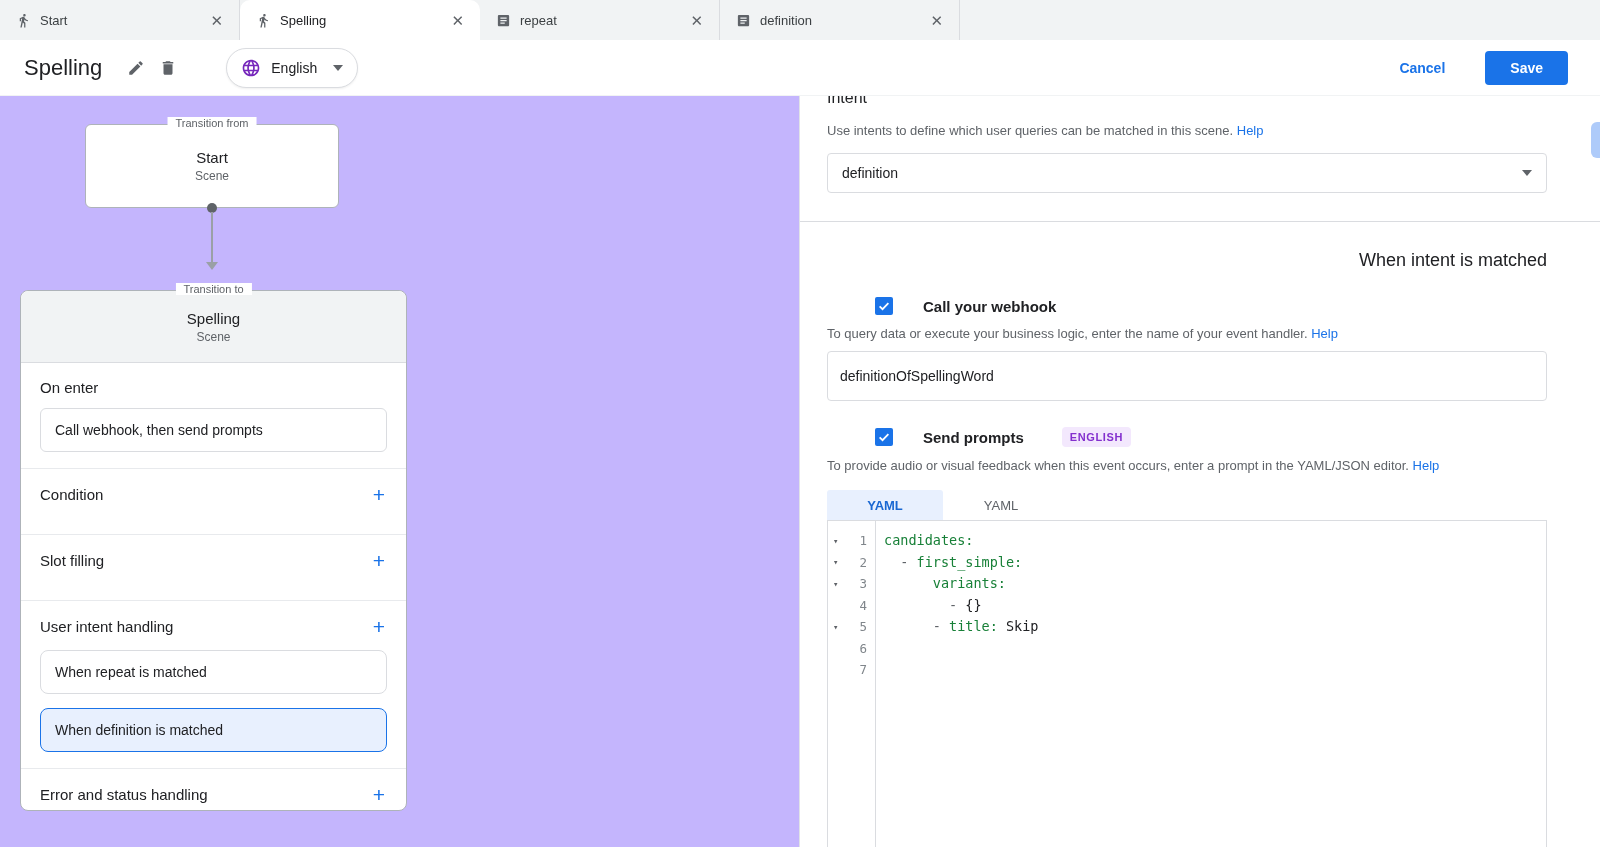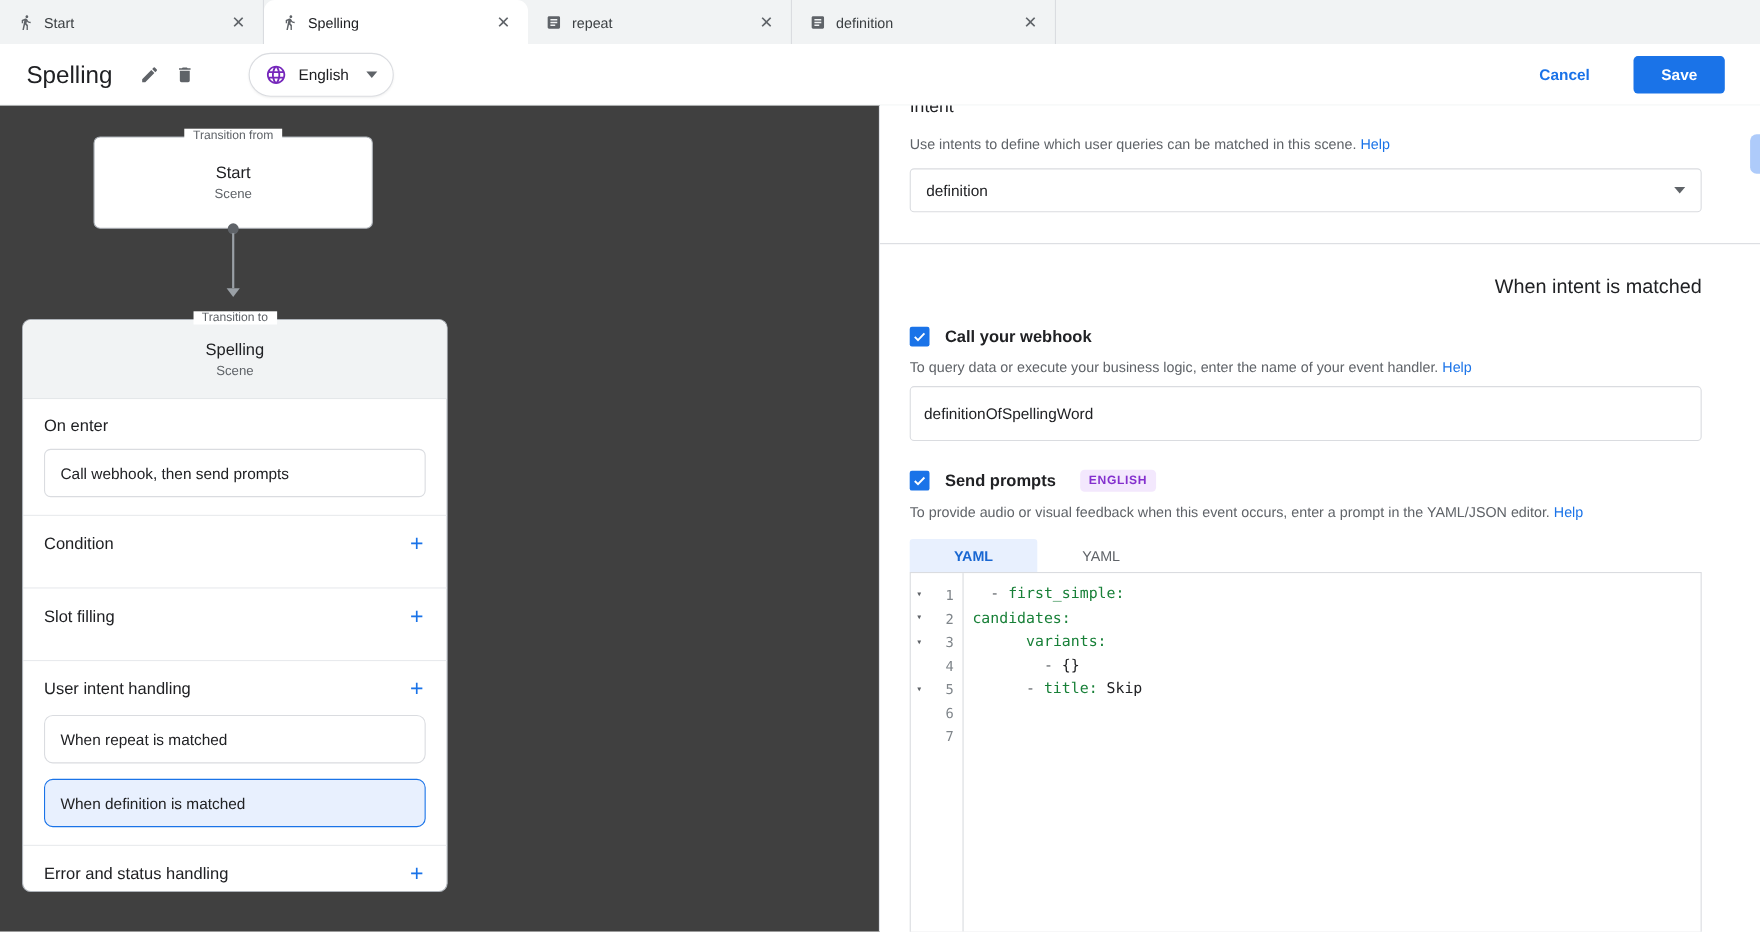--- a/index.html
+++ b/index.html
@@ -34,21 +34,21 @@
   }
   .lang-pill svg { width:20px; height:20px; fill:#7627bb; }
   .lang-label { font-size:14px; color:#202124; }
   .caret-down { width:0; height:0; border-left:5px solid transparent; border-right:5px solid transparent; border-top:6px solid #5f6368; margin-left:6px; }
   .header-spacer { flex:1; }
   .cancel-btn { color:#1a73e8; font-size:14px; font-weight:600; margin-right:34px; background:none; border:none; font-family:inherit; }
   .save-btn { background:#1a73e8; color:#fff; font-size:14px; font-weight:700; border:none; border-radius:4px; padding:9px 25px; font-family:inherit; }
 
   
   .content { display:flex; height:751px; position:relative; }
-  .left-panel { width:800px; position:relative; border-right:1px solid #e0e3e7; background:#404040; flex:0 0 auto; }
+  .left-panel { width:800px; position:relative; border-right:1px solid #e0e3e7; background:#c4b5fd; flex:0 0 auto; }
   .right-panel { flex:1; padding:0 53px 0 27px; position:relative; background:#fff; }
 
   
   .legend { position:absolute; top:-8px; left:50%; transform:translateX(-50%); background:#fff; padding:0 8px; font-size:11px; color:#5f6368; white-space:nowrap; }
   .from-box { position:absolute; left:85px; top:28px; width:254px; height:84px; border:1px solid #aeb3b9; border-radius:6px; background:#fff; display:flex; flex-direction:column; align-items:center; justify-content:center; gap:3px; }
   .node-title { font-size:15px; color:#202124; }
   .node-sub { font-size:12px; color:#5f6368; }
   .conn-dot { position:absolute; left:207px; top:107px; width:10px; height:10px; border-radius:50%; background:#5f6368; }
   .conn-line { position:absolute; left:211px; top:116px; width:2px; height:50px; background:#9aa0a6; }
   .conn-arrow { position:absolute; left:206px; top:166px; width:0; height:0; border-left:6px solid transparent; border-right:6px solid transparent; border-top:8px solid #9aa0a6; }
@@ -66,21 +66,21 @@
   .handler-card.selected { background:#e8f0fe; border:1.5px solid #1a73e8; }
 
   
   .intent-clip { height:13px; overflow:hidden; }
   .intent-clip .clipped-h { font-size:16px; font-weight:500; color:#202124; margin:-7px 0 0 0; }
   .desc { margin-top:14px; font-size:13px; color:#5f6368; }
   .desc .link { color:#1a73e8; text-decoration:none; }
   .select-box { margin-top:15px; height:40px; border:1px solid #dadce0; border-radius:4px; display:flex; align-items:center; justify-content:space-between; padding:0 14px; font-size:14px; color:#202124; background:#fff; }
   .full-divider { height:1px; background:#dadce0; margin:28px -53px 0 -27px; }
   .matched-h { font-size:18px; font-weight:500; color:#202124; margin:28px 0 0 0;text-align:right; }
-  .check-row { display:flex; align-items:center; gap:14px; margin-top:26px; }
+  .check-row { display:flex; align-items:center; gap:30px; margin-top:26px;margin-left:48px; }
   .checkbox { width:18px; height:18px; border-radius:2px; background:#1a73e8; display:flex; align-items:center; justify-content:center; flex:0 0 auto; }
   .checkbox svg { width:14px; height:14px; fill:none; stroke:#fff; stroke-width:3; }
   .check-label { font-size:15px; font-weight:600; color:#202124; }
   .lang-badge { background:#f3e8fd; color:#8430ce; font-size:11px; font-weight:700; letter-spacing:.6px; padding:4px 8px; border-radius:4px; margin-left:8px; }
   .desc.tight { margin-top:11px; }
   .text-input { margin-top:10px; width:100%; height:50px; border:1px solid #dadce0; border-radius:4px; padding:0 12px; font-size:14px; color:#202124; font-family:inherit; background:#fff; }
   .editor-tabs { display:flex; margin-top:17px; }
   .etab { width:116px; height:30px; display:flex; align-items:center; justify-content:center; font-size:13px; color:#5f6368; }
   .etab.active { background:#e8f0fe; color:#1967d2; font-weight:600; border-radius:3px 3px 0 0; }
 
@@ -303,22 +303,22 @@
           <div class="gutter-row">
             <span class="fold"></span>
             <span class="lnum">6</span>
           </div>
           <div class="gutter-row">
             <span class="fold"></span>
             <span class="lnum">7</span>
           </div>
         </div>
       <div class="code-area">
+          <div class="code-line"><span class="tk-key">candidates:</span></div>
           <div class="code-line"><span class="tk-punct">  - </span><span class="tk-key">first_simple:</span></div>
-          <div class="code-line"><span class="tk-key">candidates:</span></div>
           <div class="code-line"><span class="tk-plain">      </span><span class="tk-key">variants:</span></div>
           <div class="code-line"><span class="tk-punct">        - </span><span class="tk-plain">{}</span></div>
           <div class="code-line"><span class="tk-punct">      - </span><span class="tk-key">title: </span><span class="tk-plain">Skip</span></div>
         </div>
     </div>
 
   </div>
 
   <div class="scrollhint"></div>
 </div>

